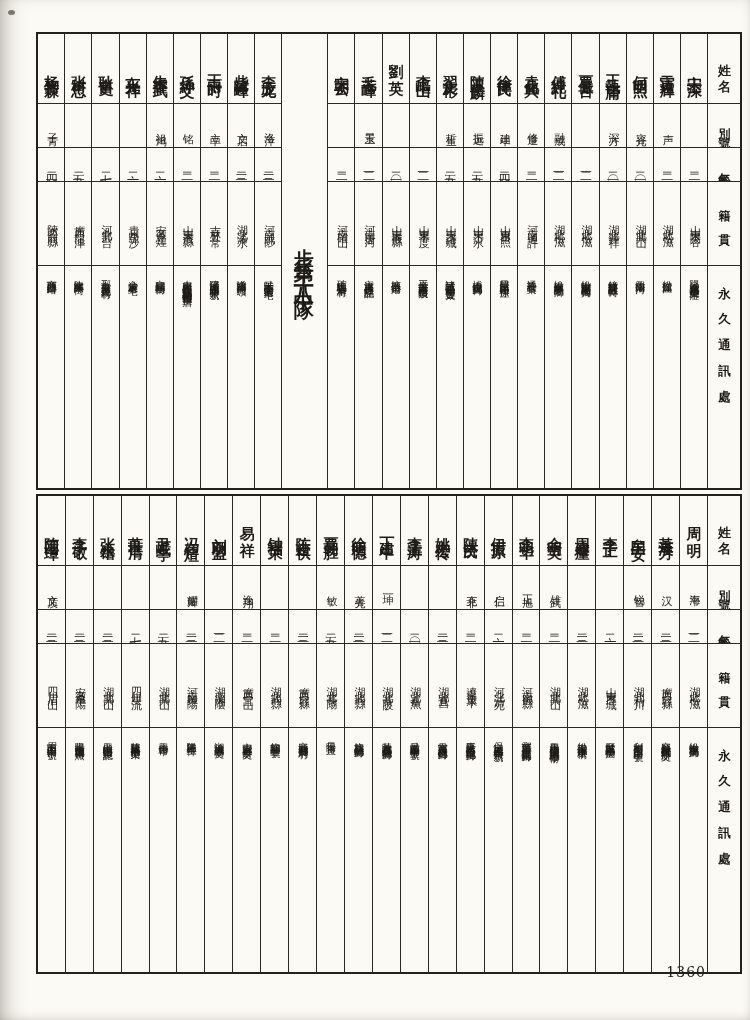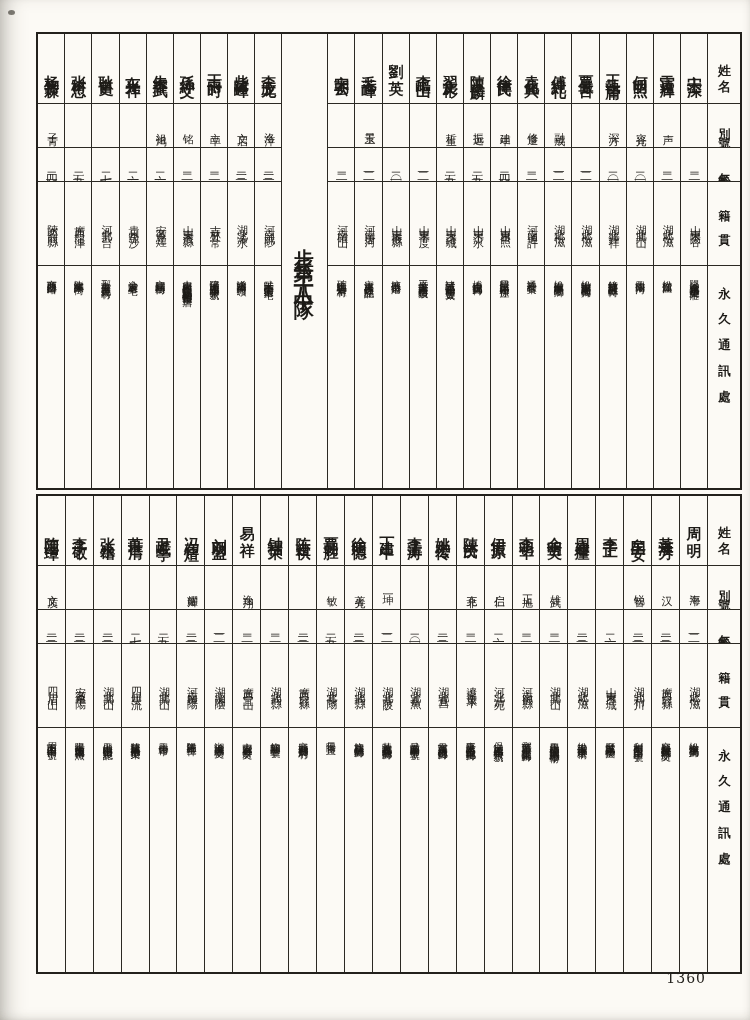--- a/index.html
+++ b/index.html
@@ -53,21 +53,21 @@
   .val-age    { font-size: 12px; letter-spacing: 2px; }
   .val-native { font-size: 11px; letter-spacing: 4px; }
   .val-address{ font-size: 10px; line-height: 12px; letter-spacing: 1px; max-height: 100%; }
   .hdr-name    { font-size: 13px; font-weight: bold; letter-spacing: 15px; }
   .hdr-alias   { font-size: 12px; font-weight: bold; letter-spacing: 8px; }
   .hdr-age     { font-size: 12px; font-weight: bold; letter-spacing: 3px; }
   .hdr-native  { font-size: 12px; font-weight: bold; letter-spacing: 24px; }
   .hdr-address { font-size: 12.5px; font-weight: bold; letter-spacing: 26px; padding-top: 4px; }
   .title-text  { font-size: 20px; font-weight: bold; letter-spacing: 7px; }
   .page-number {
-    position: absolute; right: 44px; bottom: 34px;
+    position: absolute; right: 44px; bottom: 40px;
     font-size: 14px; letter-spacing: 1px; color: #23211c;
   }
 </style>
 </head>
 <body>
 
 <div class="page">
   <div class="speck"></div>
   <div class="frame">
     <section class="rtable top" id="top-table">

